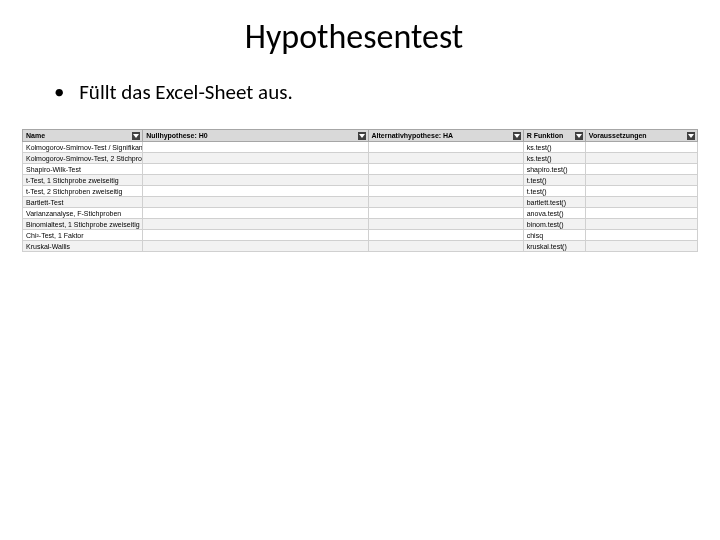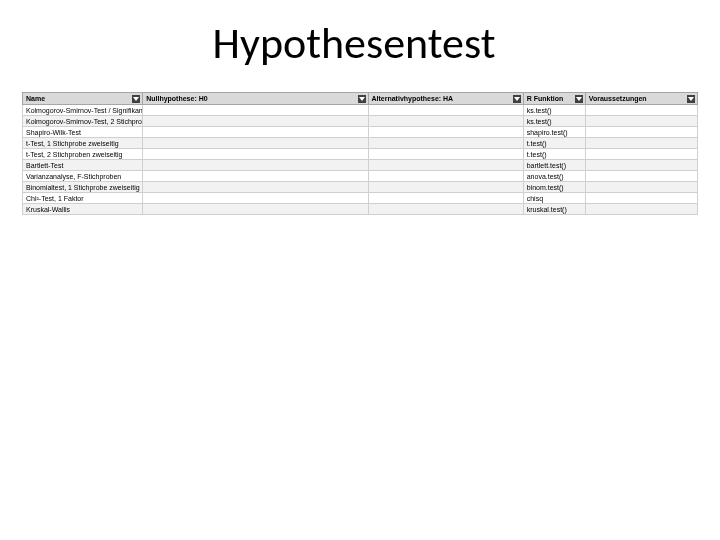--- a/index.html
+++ b/index.html
@@ -12,21 +12,21 @@
     color: #000;
     position: relative;
   }
   .slide {
     width: 720px;
     height: 540px;
     padding: 0;
     position: relative;
   }
   .title {
-    font-size: 44px;
+    font-size: 34px;
     text-align: center;
     margin: 16px 12px 22px 0;
     font-weight: 400;
   }
   .bullet {
     font-size: 21px;
     margin-left: 54px;
     margin-bottom: 24px;
   }
   .bullet::before {
@@ -78,20 +78,23 @@
   }
   .filter svg { display:block; }
 </style>
 </head>
 <body>
 
 <div class="slide">
 
   <div class="title">Hypothesentest</div>
 
+  <div class="bullet">
+    <span>Füllt das Excel-Sheet aus.</span>
+  </div>
 
   <table class="sheet">
     <colgroup>
       <col class="c-name">
         <col class="c-h0">
         <col class="c-ha">
         <col class="c-fn">
         <col class="c-pre">
     </colgroup>
     <thead>

